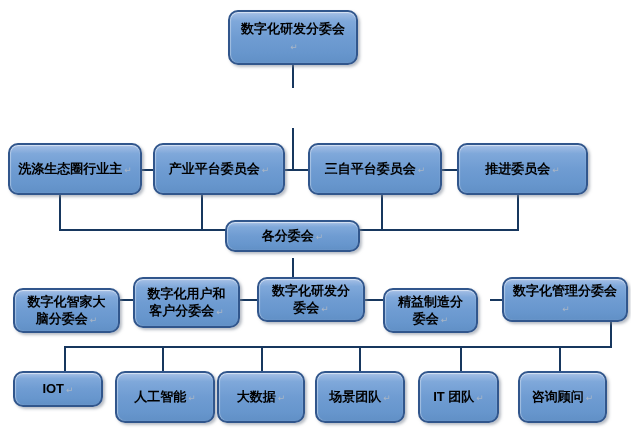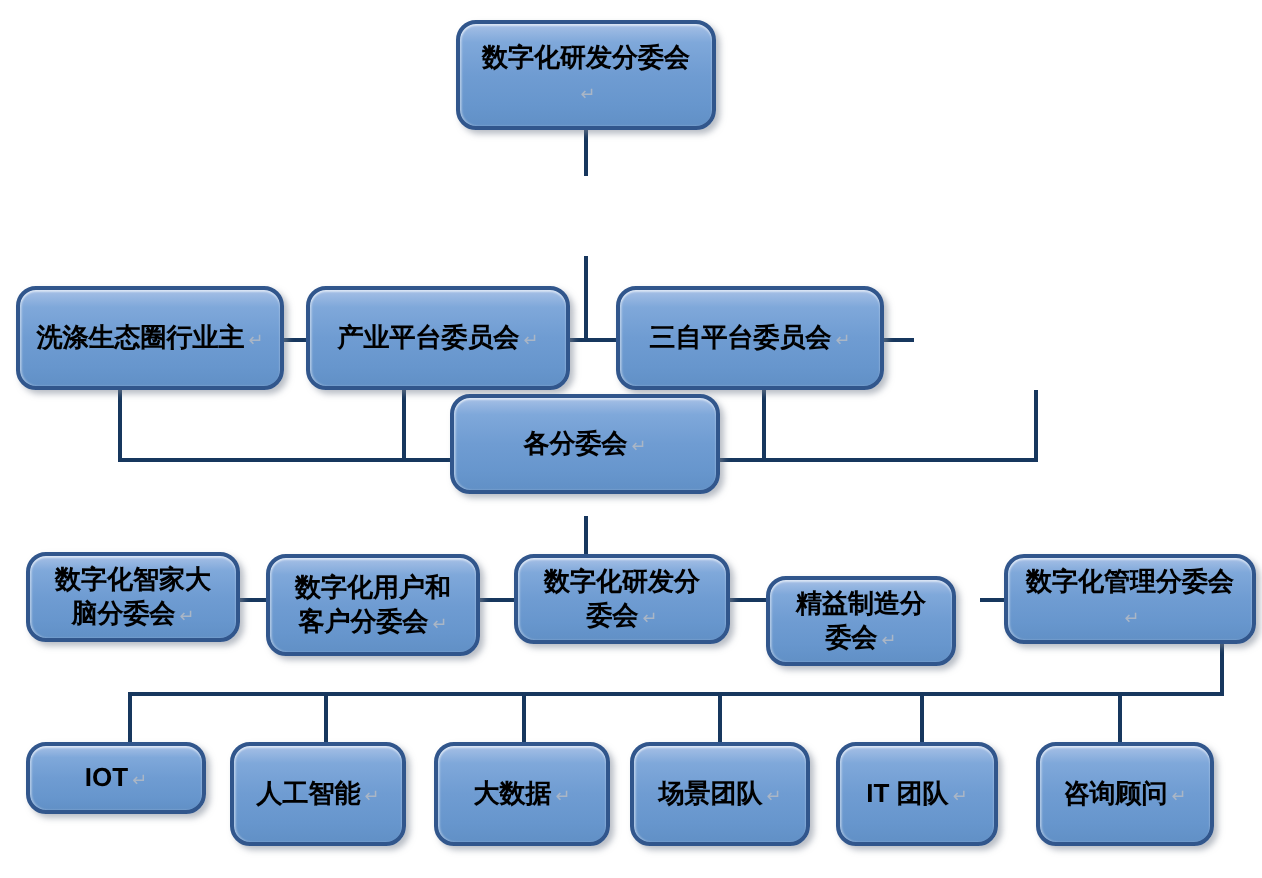--- a/index.html
+++ b/index.html
@@ -79,26 +79,29 @@
   </div>
 
   <div class="node" style="left:153px;top:143px;width:132px;height:52px">
     <div><span>产业平台委员会</span><span class="ret">↵</span></div>
   </div>
 
   <div class="node" style="left:308px;top:143px;width:134px;height:52px">
     <div><span>三自平台委员会</span><span class="ret">↵</span></div>
   </div>
 
+  <div class="node" style="left:457px;top:143px;width:131px;height:52px">
+    <div><span>推进委员会</span><span class="ret">↵</span></div>
+  </div>
 
-  <div class="node" style="left:225px;top:197px;width:135px;height:50px">
+  <div class="node" style="left:225px;top:220px;width:135px;height:32px">
     <div><span>各分委会</span><span class="ret">↵</span></div>
   </div>
 
-  <div class="node" style="left:13px;top:276px;width:107px;height:45px">
+  <div class="node" style="left:13px;top:288px;width:107px;height:45px">
     <div><span>数字化智家大脑分委会</span><span class="ret">↵</span></div>
   </div>
 
   <div class="node" style="left:133px;top:277px;width:107px;height:51px">
     <div><span>数字化用户和客户分委会</span><span class="ret">↵</span></div>
   </div>
 
   <div class="node" style="left:257px;top:277px;width:108px;height:45px">
     <div><span>数字化研发分委会</span><span class="ret">↵</span></div>
   </div>
@@ -108,21 +111,21 @@
   </div>
 
   <div class="node" style="left:502px;top:277px;width:126px;height:45px">
     <div><span>数字化管理分委会</span><span class="ret">↵</span></div>
   </div>
 
   <div class="node" style="left:13px;top:371px;width:90px;height:36px">
     <div><span>IOT</span><span class="ret">↵</span></div>
   </div>
 
-  <div class="node" style="left:115px;top:371px;width:88px;height:52px">
+  <div class="node" style="left:115px;top:371px;width:100px;height:52px">
     <div><span>人工智能</span><span class="ret">↵</span></div>
   </div>
 
   <div class="node" style="left:315px;top:371px;width:90px;height:52px">
     <div><span>场景团队</span><span class="ret">↵</span></div>
   </div>
 
   <div class="node" style="left:217px;top:371px;width:88px;height:52px">
     <div><span>大数据</span><span class="ret">↵</span></div>
   </div>

